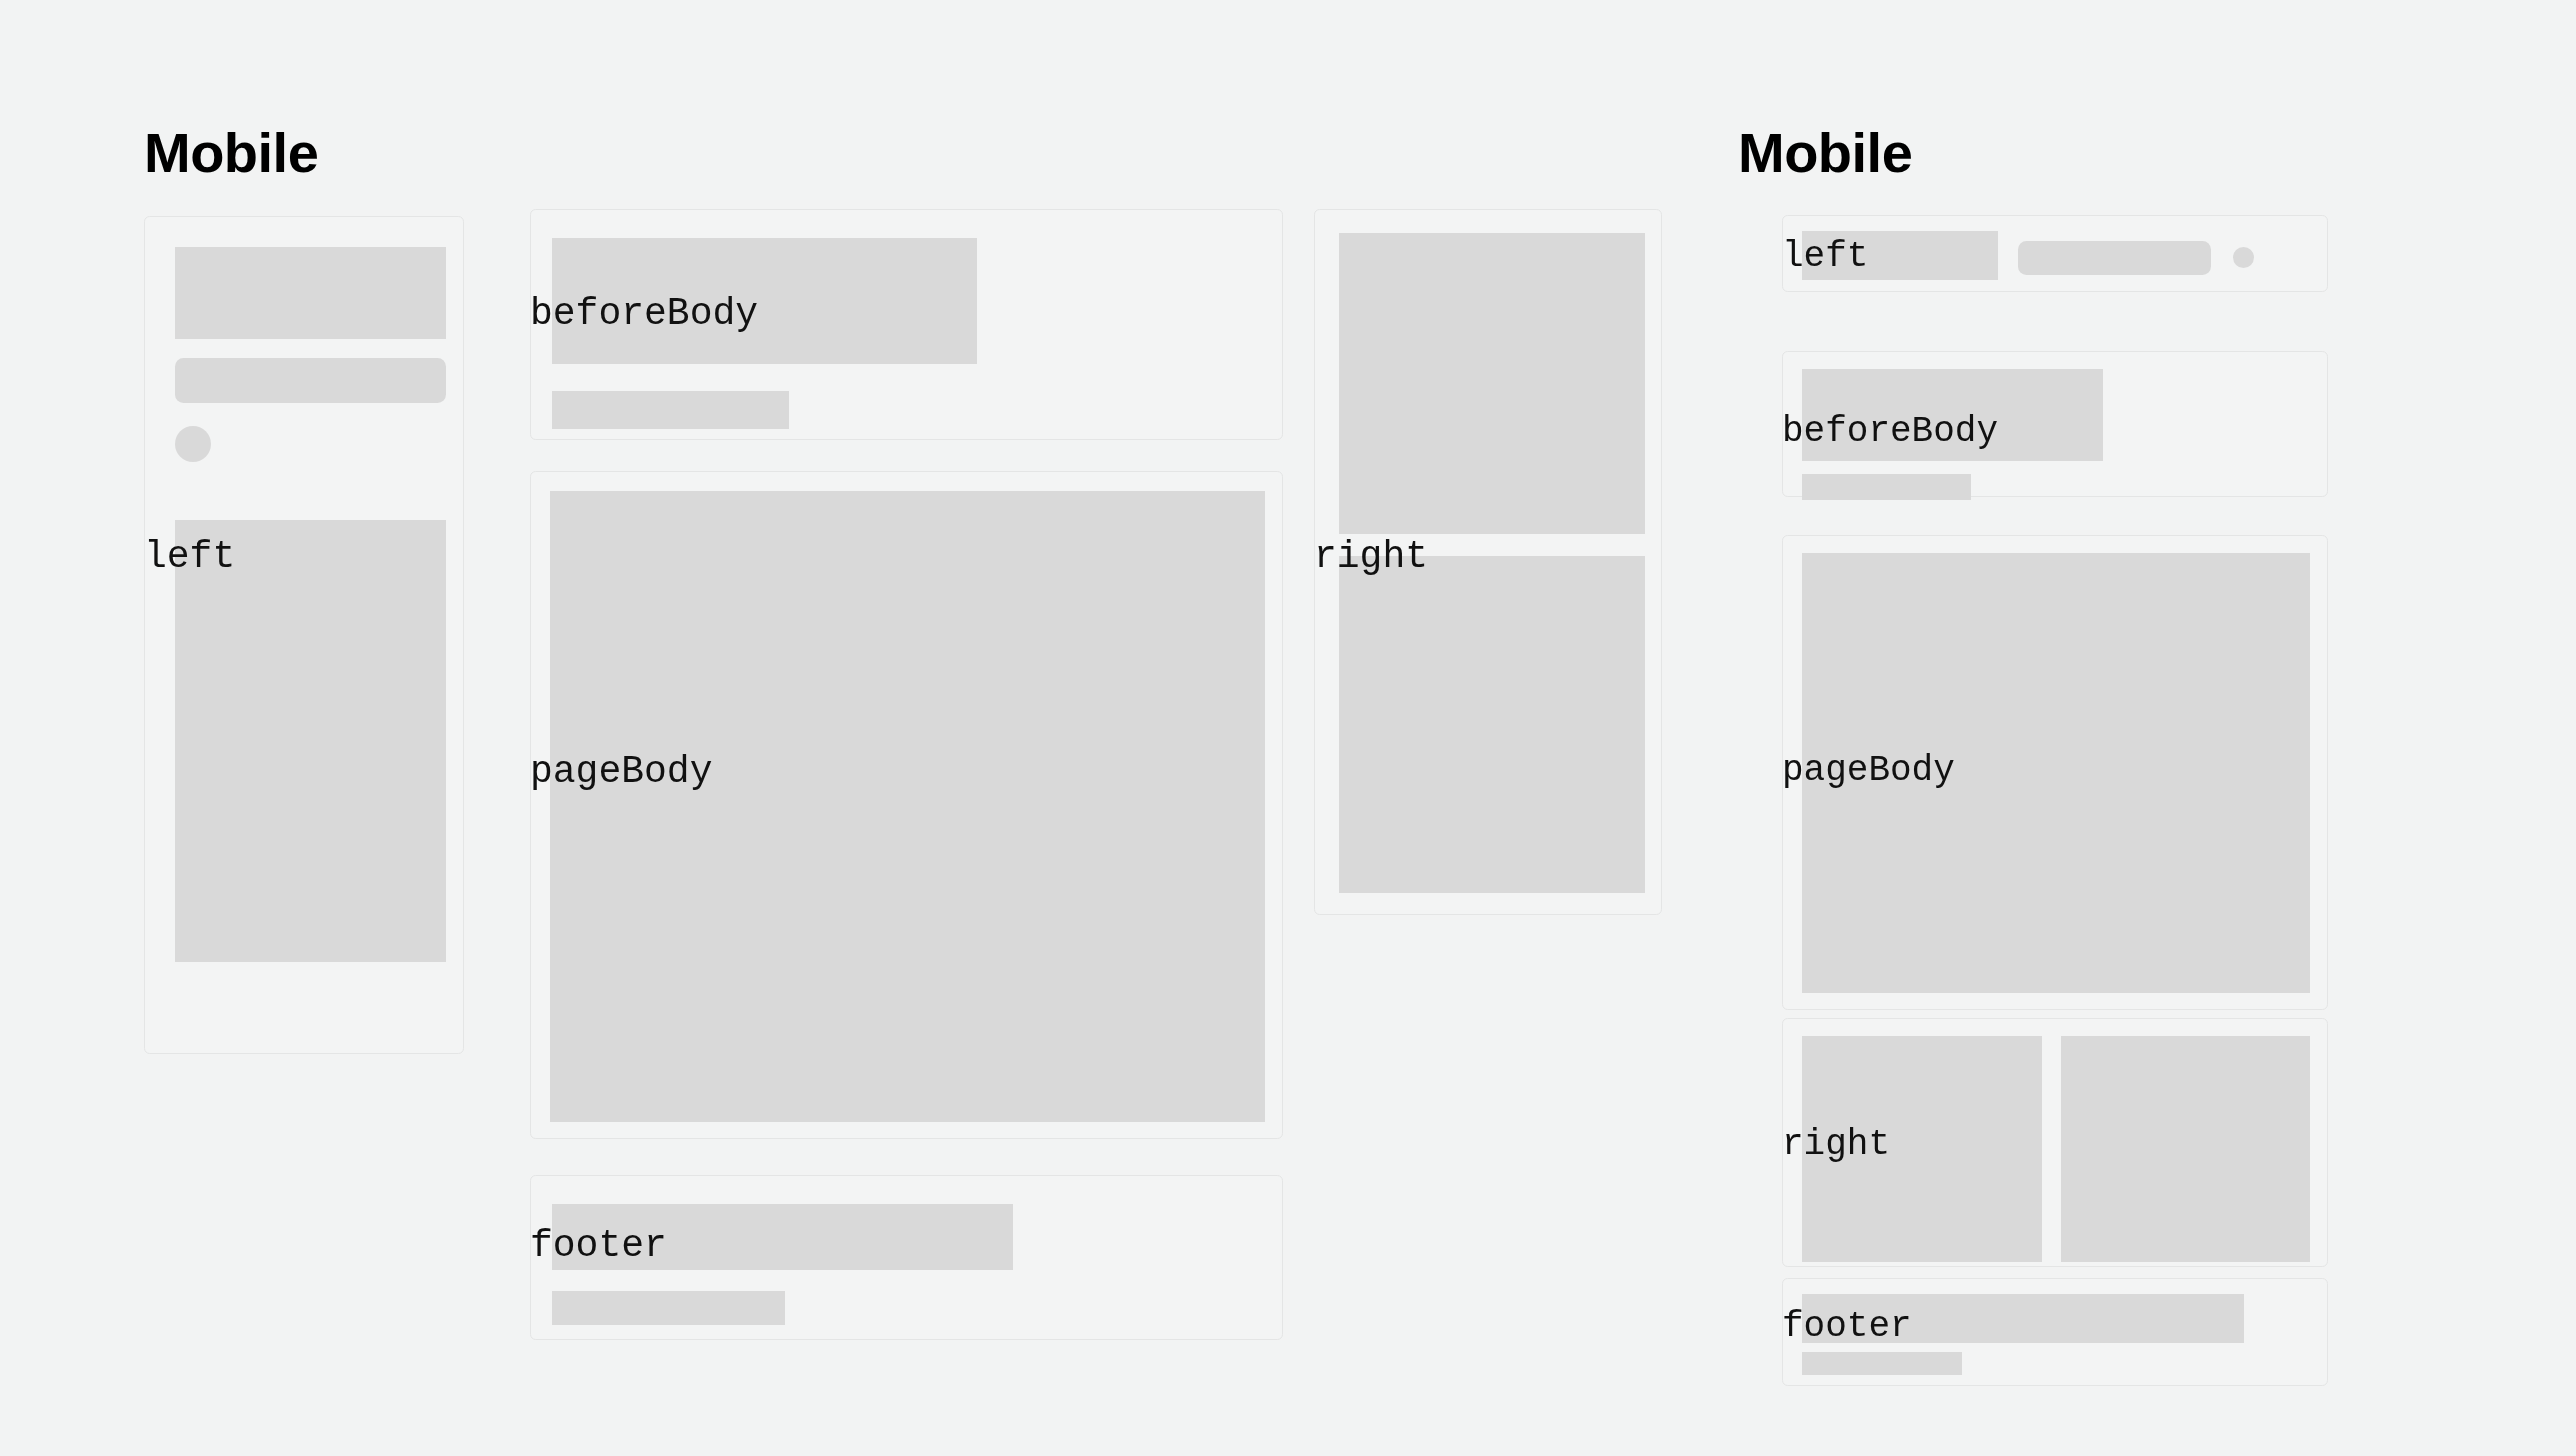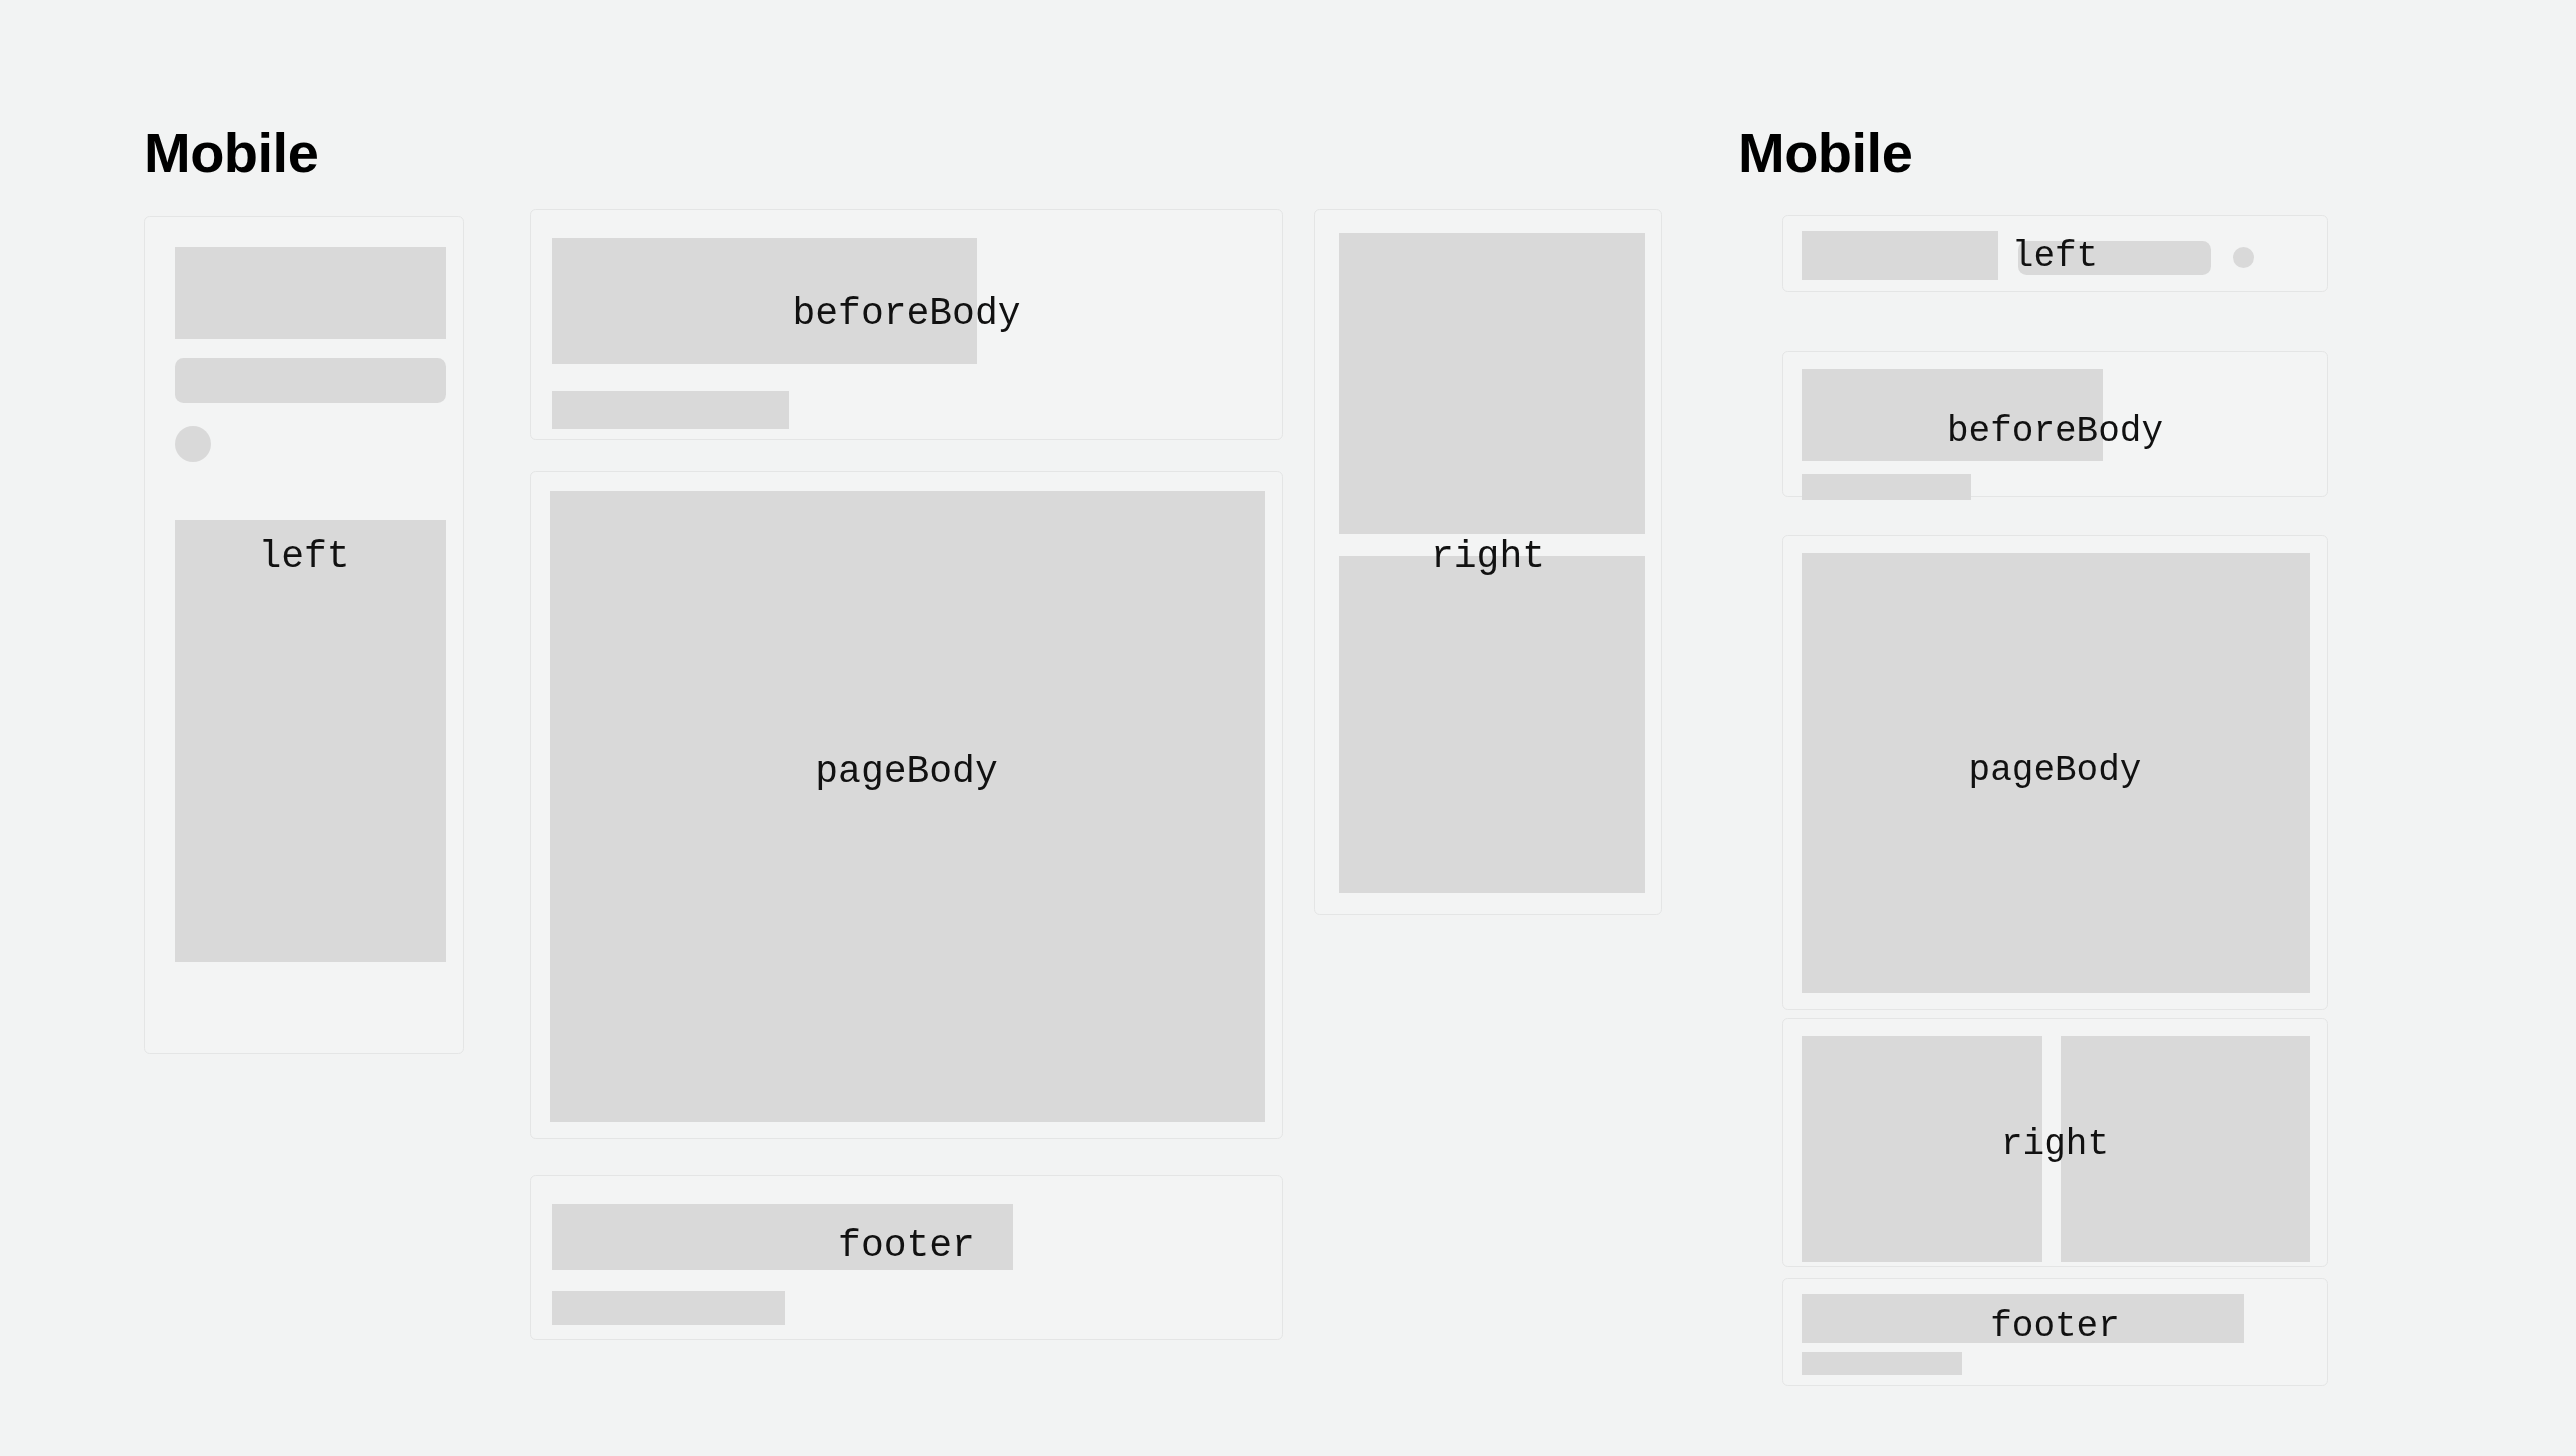--- a/index.html
+++ b/index.html
@@ -44,21 +44,20 @@
     background: #d9d9d9;
   }
   .blk.rounded { border-radius: 8.5px; }
   .blk.circle  { border-radius: 50%; }
 
   
   .slot-label {
     position: absolute;
     left: 0;
     width: 100%;
-    text-align: center;
     font-family: "Liberation Mono", "DejaVu Sans Mono", monospace;
     color: #111111;
     white-space: nowrap;
     pointer-events: none;
   }
 
   
 
   
   #panel-desktop-left { left: 144px; top: 216px; width: 320px; height: 838px; }

